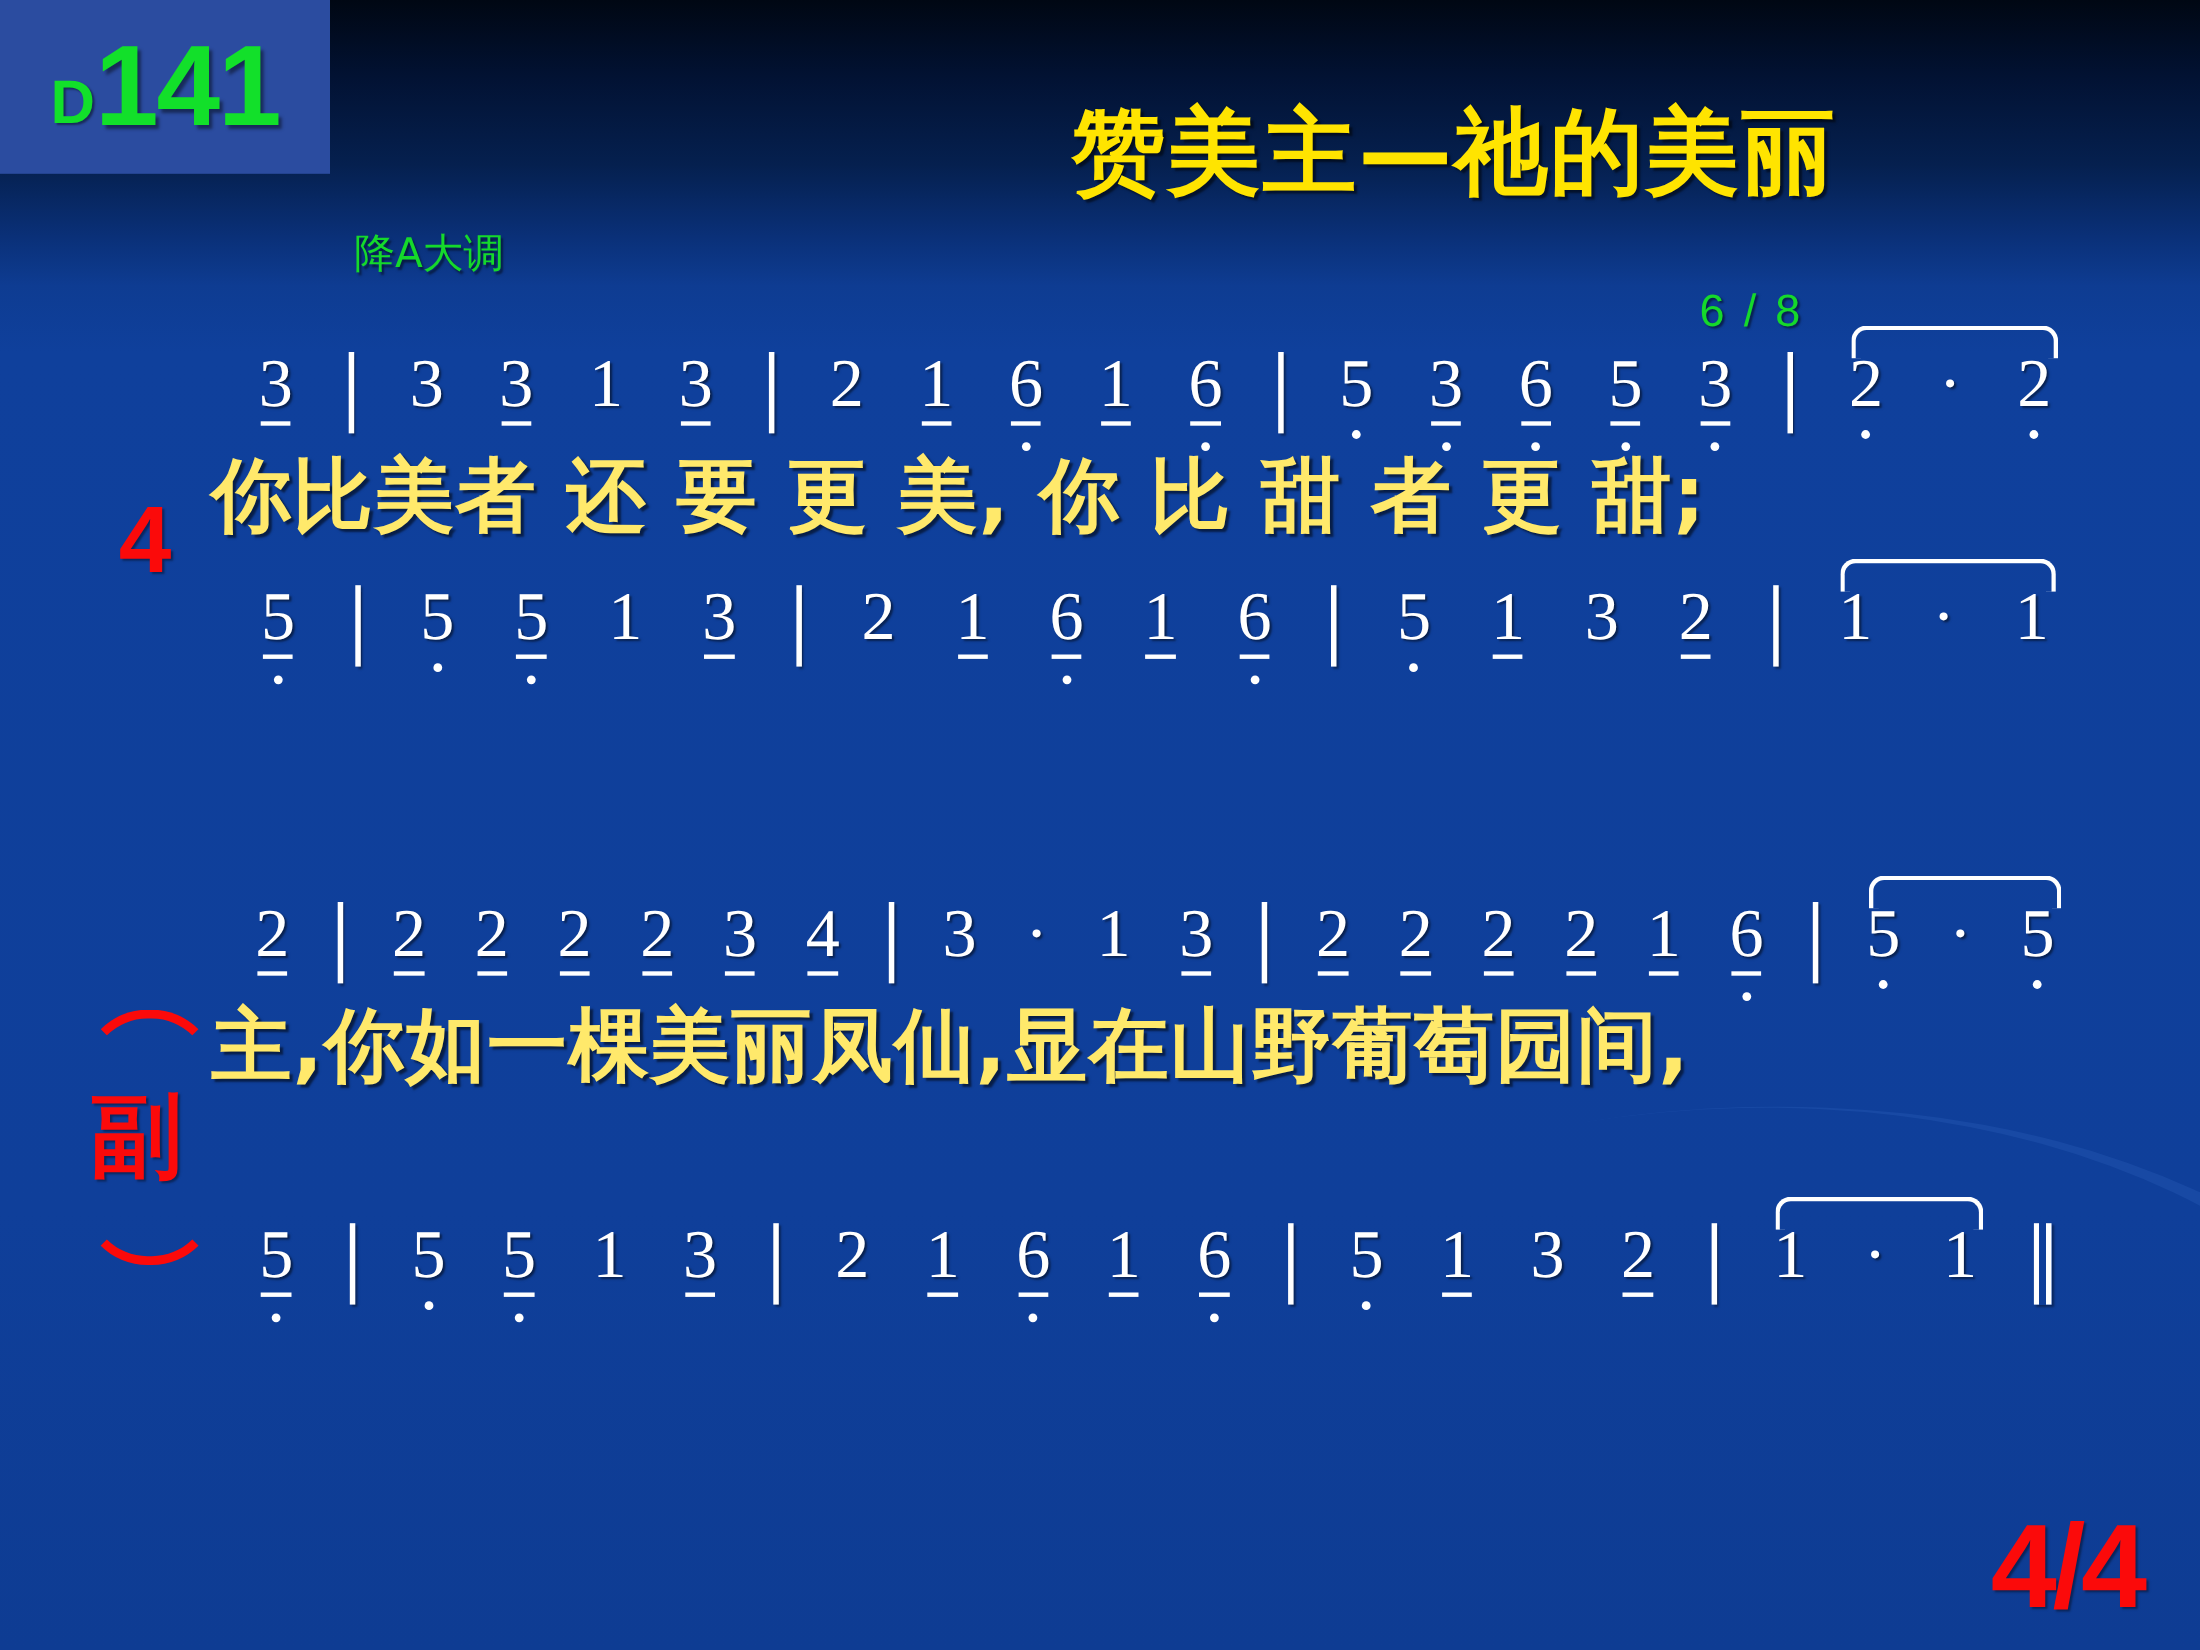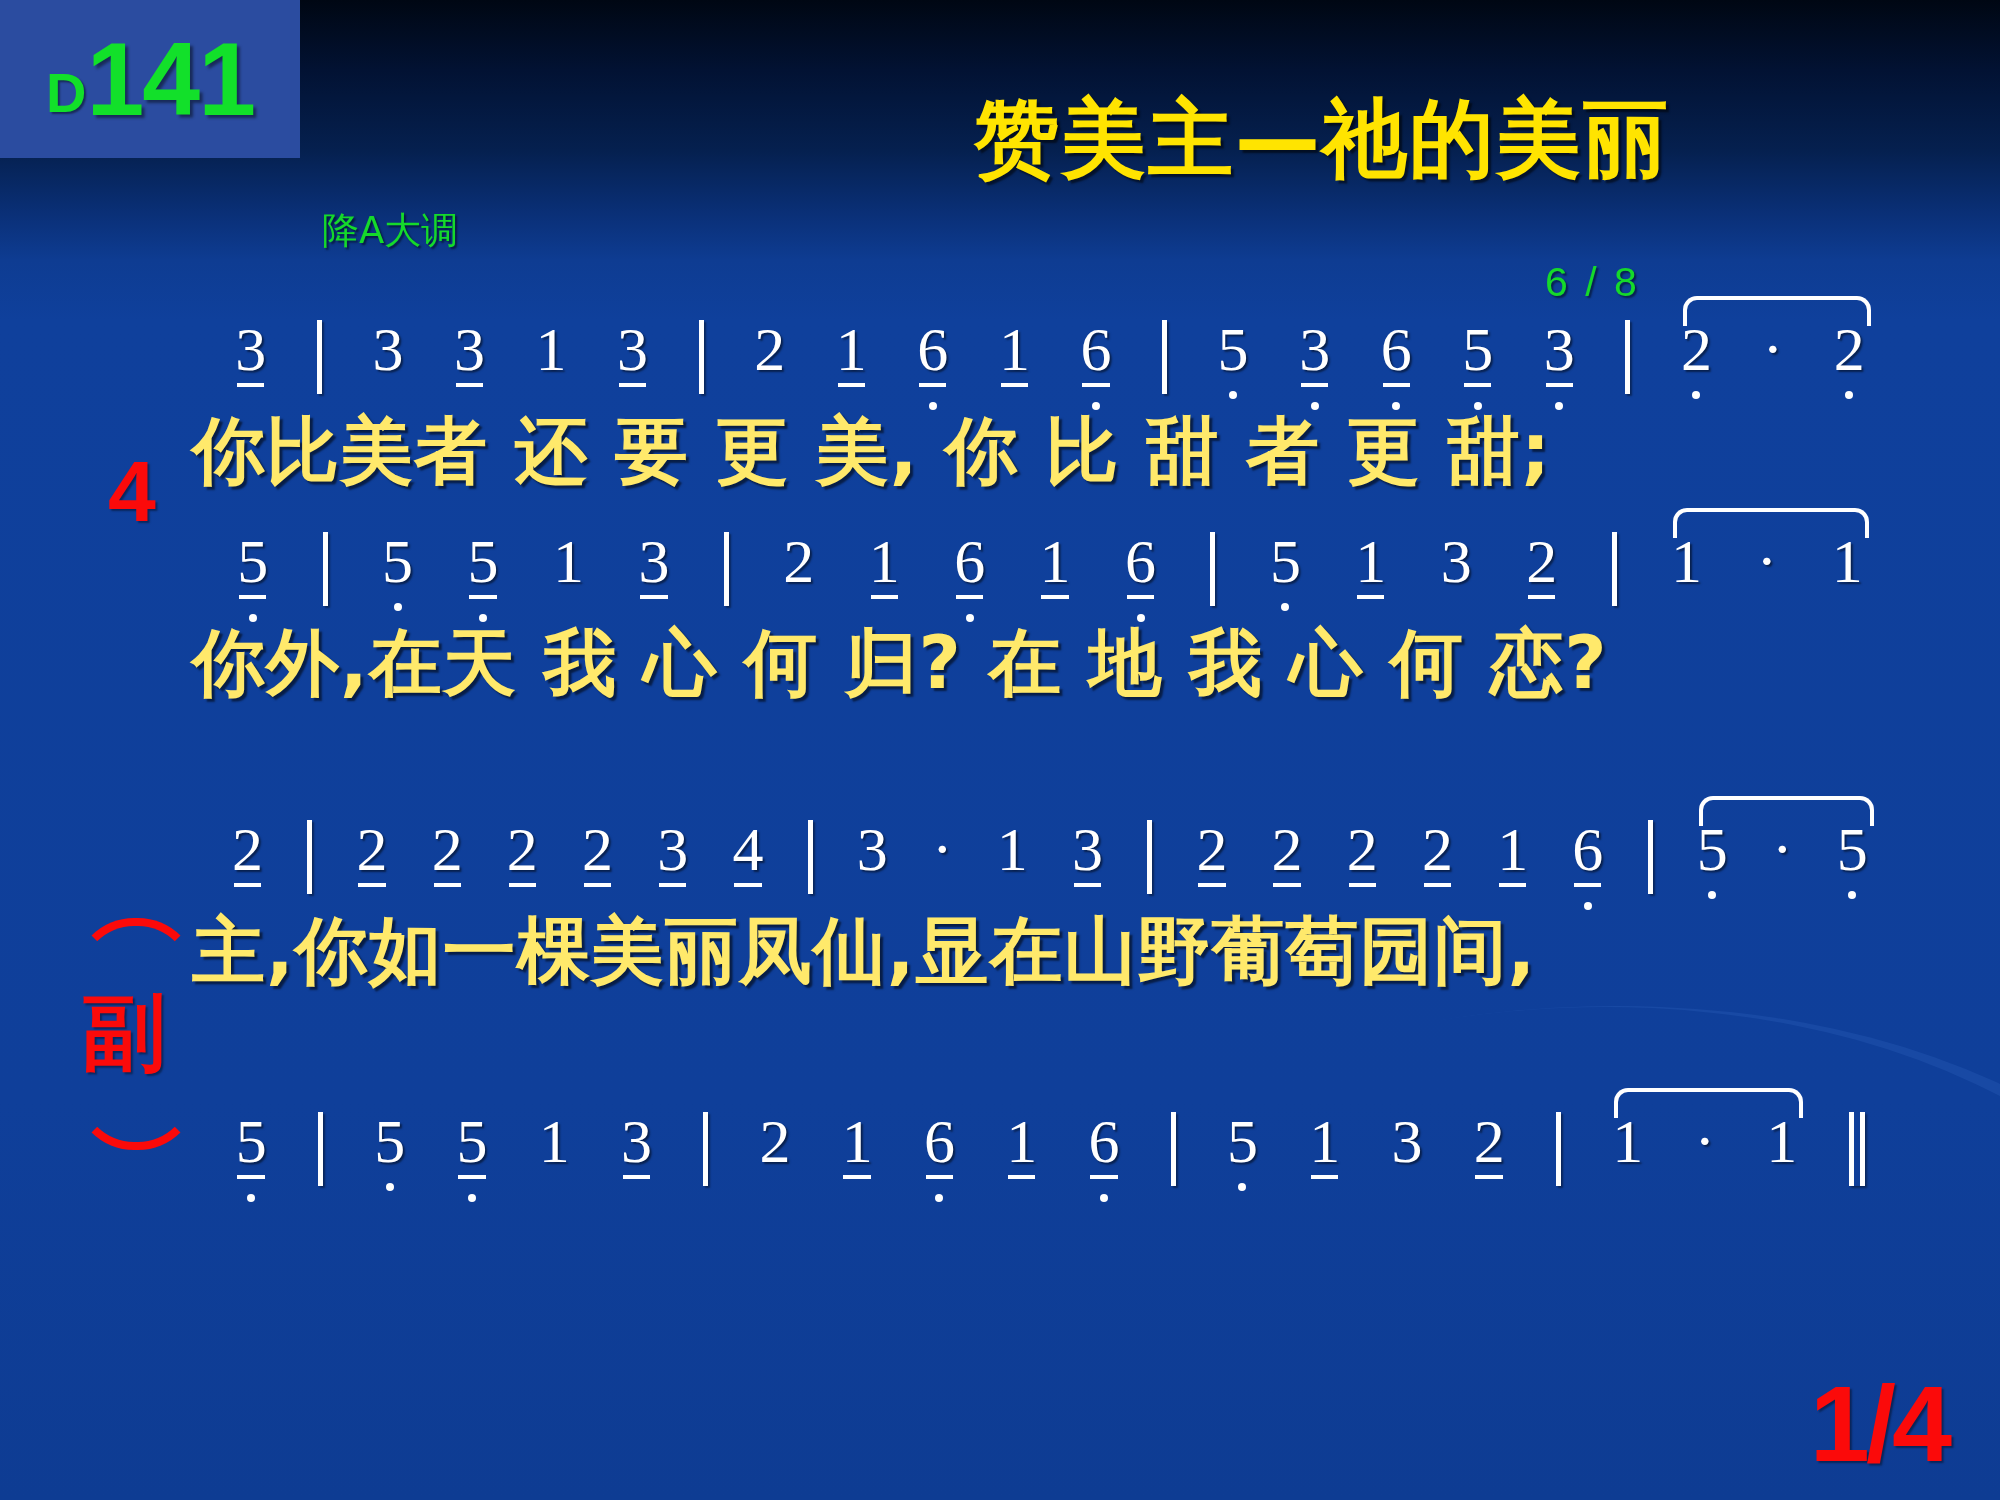--- a/index.html
+++ b/index.html
@@ -287,21 +287,21 @@
 
   <div id="badge">
     <span class="letter">D</span>
     <span class="num">141</span>
   </div>
 
   <div id="title">赞美主—祂的美丽</div>
 
   <div id="keysig">降A大调</div>
   <div id="meter-top">6 / 8</div>
-  <div id="meter-bottom">1/4</div>
+  <div id="meter-bottom">4/4</div>
 
   <div class="marker" id="marker-4">4</div>
   <div class="paren-arc" id="paren-top"></div>
   <div class="marker" id="marker-fu">副</div>
   <div class="paren-arc" id="paren-bot"></div>
 
   <div class="system" id="sys1">
     <div class="notes">
         <span class="spacer"></span>
         <span class="note u1"><span class="glyph">3</span></span>
@@ -434,21 +434,20 @@
         <span class="note"><span class="glyph">1</span></span>
         <span class="spacer"></span>
         <span class="spacer"></span>
         <span class="augdot">·</span>
         <span class="spacer"></span>
         <span class="spacer"></span>
         <span class="note"><span class="glyph">1</span></span>
         <span class="spacer"></span>
         <span class="tie" style="left: 1463.09px; width: 187.531px;"></span>
       </div>
-    <div class="lyrics">你外,在天 我 心 何 归? 在  地 我 心 何 恋?</div>
   </div>
 
   <div class="system" id="sys3">
     <div class="notes">
         <span class="spacer"></span>
         <span class="note u1"><span class="glyph">2</span></span>
         <span class="spacer"></span>
         <span class="spacer"></span>
         <span class="bar"></span>
         <span class="spacer"></span>

